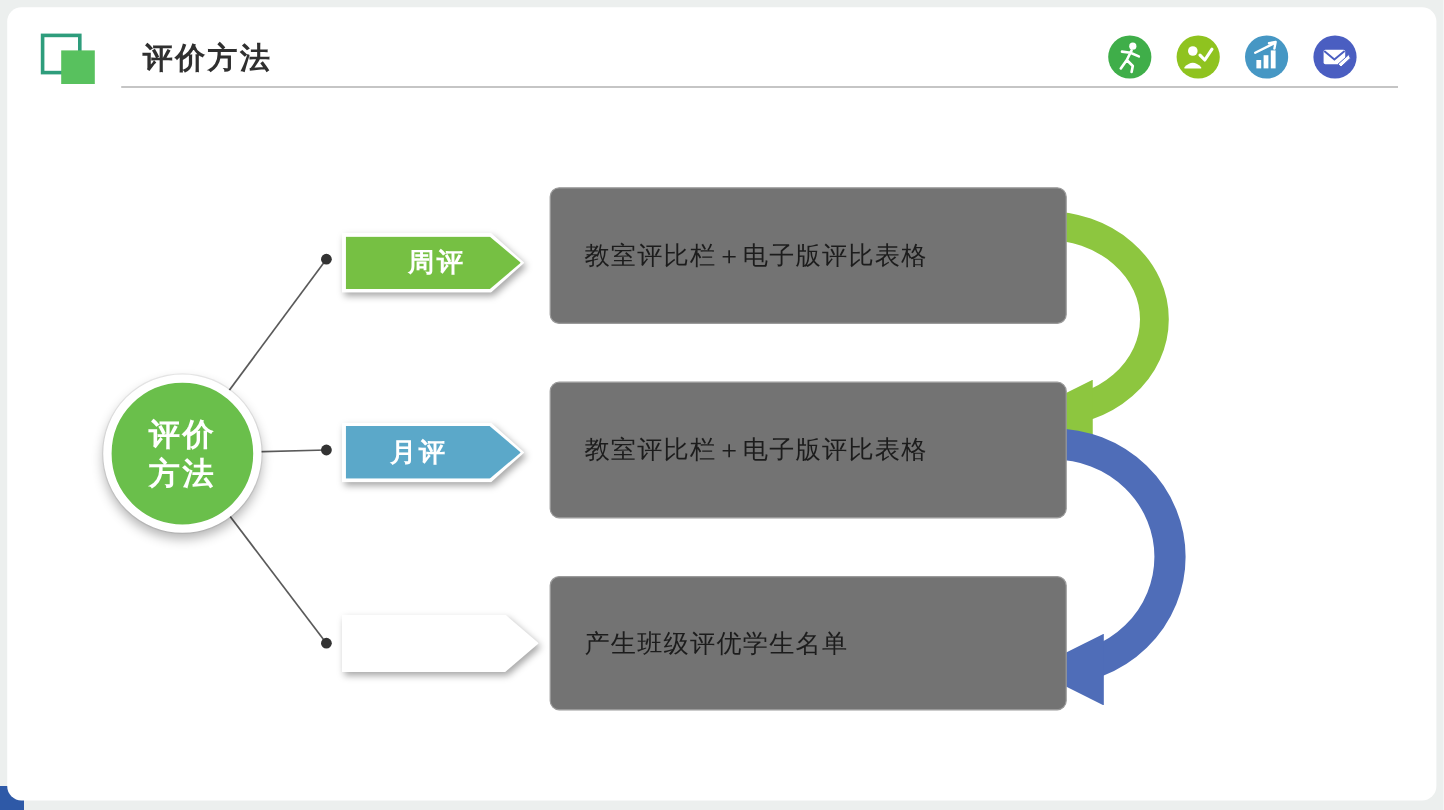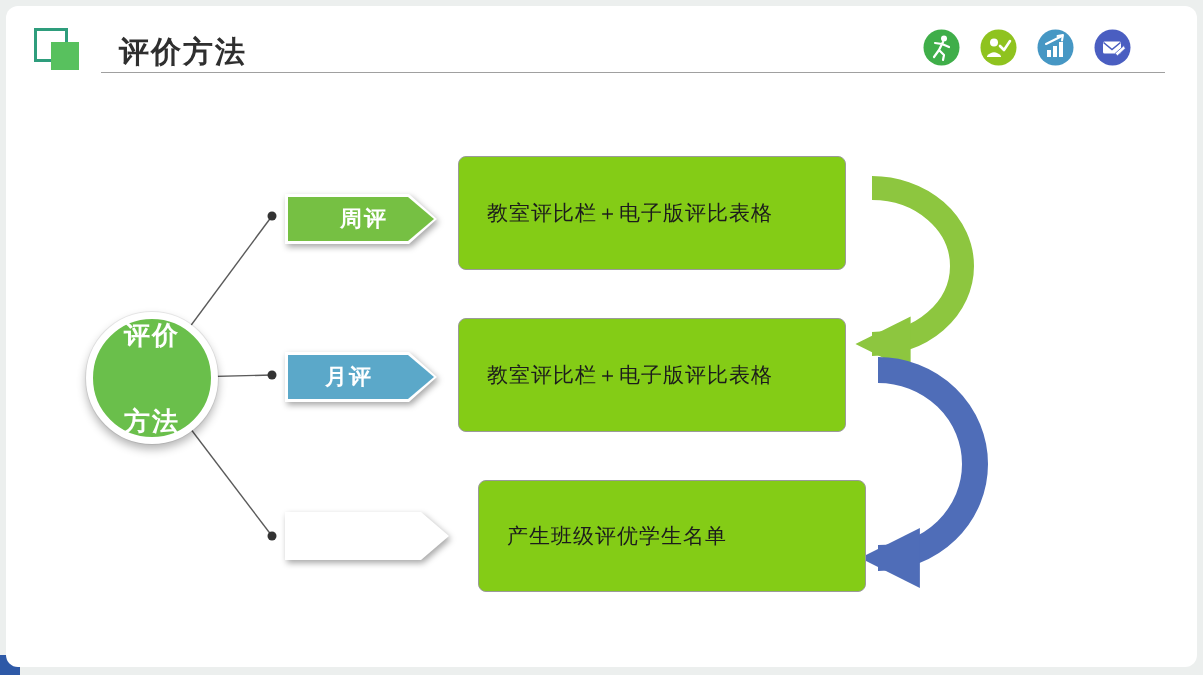--- a/index.html
+++ b/index.html
@@ -18,59 +18,59 @@
   }
   
   .logo-outline{
     position:absolute;left:28px;top:22px;width:28px;height:28px;
     border:3px solid #2e9d7c;background:transparent;z-index:2;
   }
   .logo-fill{
     position:absolute;left:45px;top:36px;width:28px;height:28px;z-index:3;
   }
   .page-title{
-    position:absolute;left:113px;top:26px;font-size:30px;font-weight:bold;
+    position:absolute;left:113px;top:26px;font-size:25px;font-weight:bold;
     color:#2f2f2f;letter-spacing:2px;z-index:3;
   }
   .divider{
     position:absolute;left:95px;right:32px;top:66px;height:1px;
     background:#a0a0a0;z-index:2;
   }
   .header-icons{
     position:absolute;top:23px;right:66px;display:flex;gap:20px;z-index:3;
   }
   .header-icons svg{display:block;}
   
   .diagram-svg{
     position:absolute;left:0;top:0;z-index:1;pointer-events:none;
   }
   .center-circle{
     position:absolute;left:80px;top:306px;width:132px;height:132px;
     border-radius:50%;border:7px solid #fff;
     box-shadow:0 0 0 1px rgba(0,0,0,.07),0 5px 10px rgba(0,0,0,.3);
-    display:flex;flex-direction:column;align-items:center;justify-content:space-between;
+    display:flex;flex-direction:column;align-items:center;justify-content:center;
     color:#fff;font-weight:bold;font-size:26px;line-height:1.25;letter-spacing:2px;
     z-index:3;box-sizing:border-box;
   }
   .pent{
     position:absolute;z-index:4;
     filter:drop-shadow(2px 3px 3px rgba(0,0,0,.35));
   }
   .pent .outer{
     position:absolute;inset:0;background:#fff;
     clip-path:polygon(0 0,calc(100% - 28px) 0,100% 50%,calc(100% - 28px) 100%,0 100%);
   }
   .pent .inner{
     position:absolute;inset:3px;
     clip-path:polygon(0 0,calc(100% - 26px) 0,100% 50%,calc(100% - 26px) 100%,0 100%);
     display:flex;align-items:center;justify-content:center;padding-right:24px;
     color:#fff;font-weight:bold;font-size:22px;letter-spacing:2px;
   }
   .desc-box{
-    position:absolute;left:452px;width:388px;background:#84cc16;
+    position:absolute;left:452px;width:431px;background:#737373;
     border:1px solid #9a9a9a;border-radius:8px;z-index:2;
     display:flex;align-items:center;box-sizing:border-box;
     padding:0 16px 0 28px;font-size:21px;color:#1c1c1c;letter-spacing:1px;
   }
 </style>
 </head>
 <body>
 
 <div class="corner-accent"></div>
 
@@ -149,17 +149,17 @@
       <span>月评</span>
     </div>
   </div>
   <div class="desc-box" style="top:312px;height:114px;">
     <span>教室评比栏＋电子版评比表格</span>
   </div>
 
   <div class="pent" style="left:279px;top:506px;width:164px;height:48px;">
     <div class="outer"></div>
   </div>
-  <div class="desc-box" style="top:474px;height:112px;margin-left:20px;">
+  <div class="desc-box" style="top:474px;height:112px;">
     <span>产生班级评优学生名单</span>
   </div>
 
 </div>
 
 </body></html>

